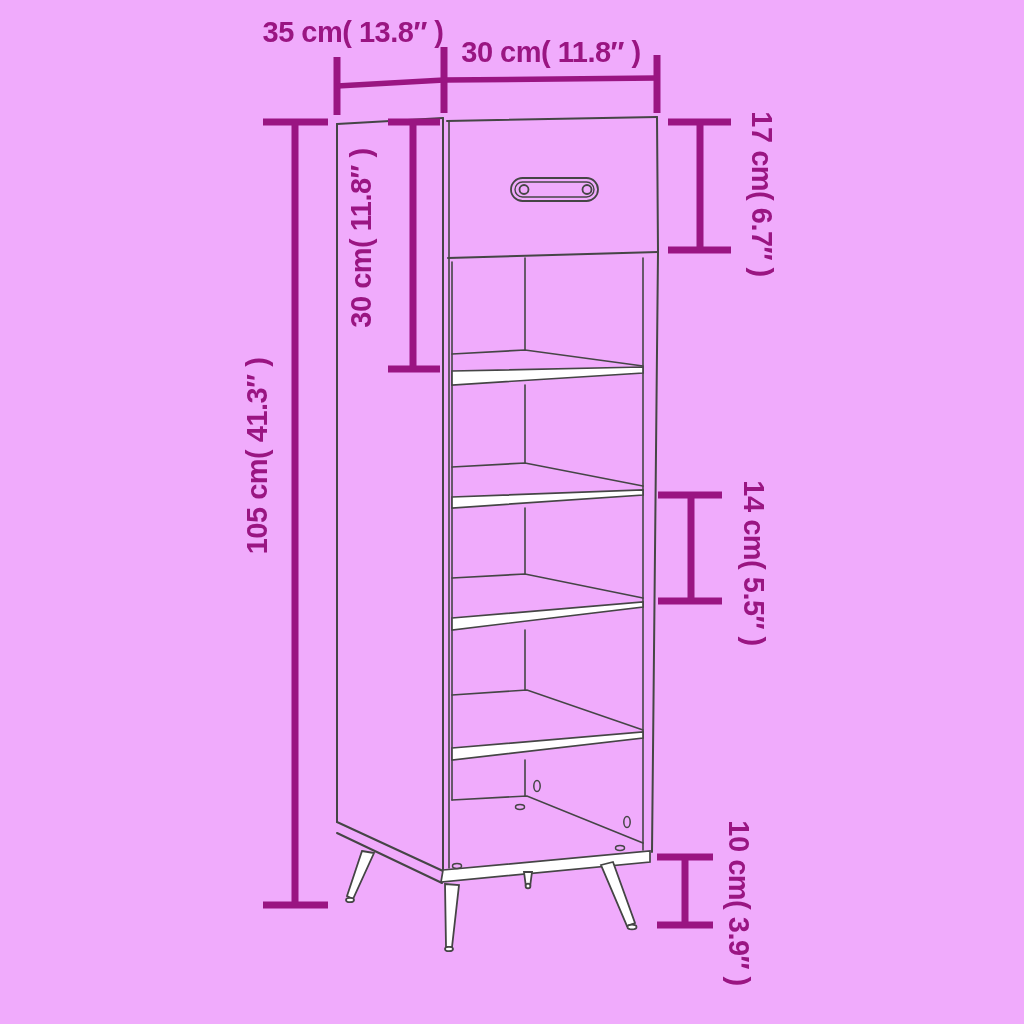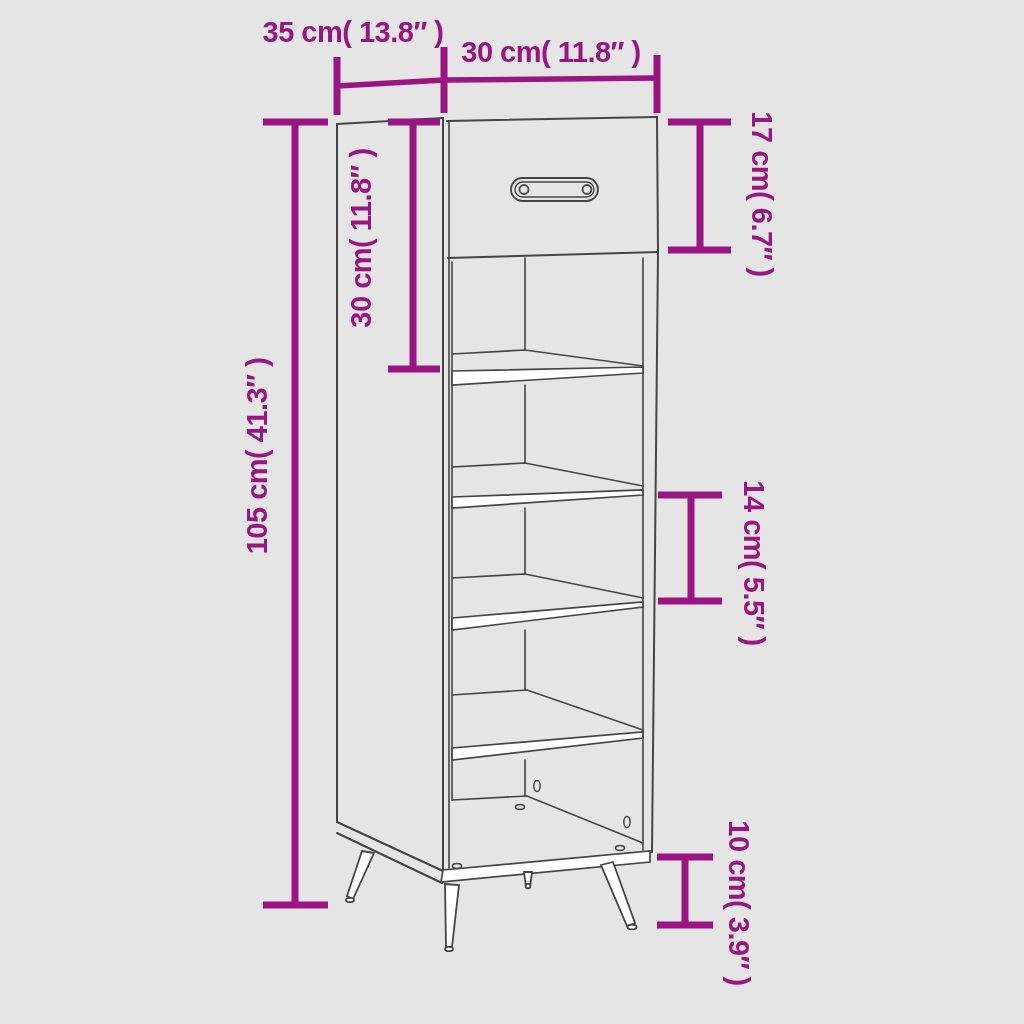--- a/index.html
+++ b/index.html
@@ -4,21 +4,21 @@
 <style>
   html, body {
     margin: 0;
     padding: 0;
     background: #ffffff;
   }
   .stage {
     width: 1024px;
     height: 1024px;
     position: relative;
-    background: #e5e5e5;
+    background: #f0abfc;
     overflow: hidden;
   }
   svg { display: block; }
   .dim-text {
     font-family: "Liberation Sans", "DejaVu Sans", sans-serif;
     font-weight: 700;
     font-size: 29px;
     letter-spacing: -0.5px;
   }
 </style>

